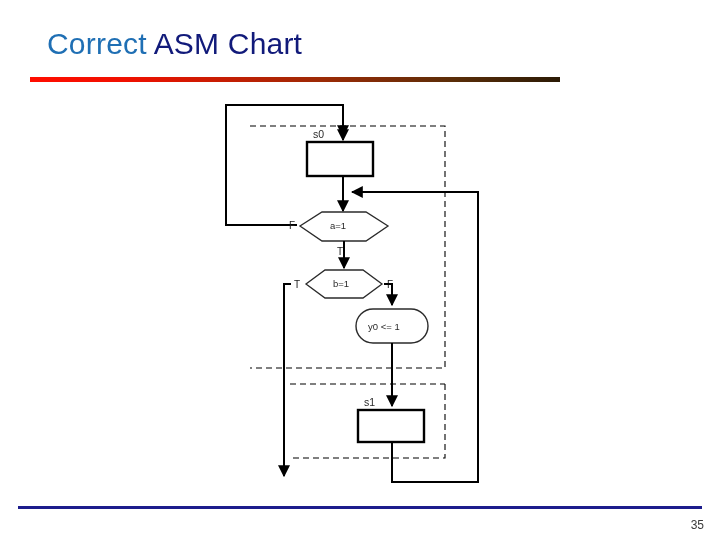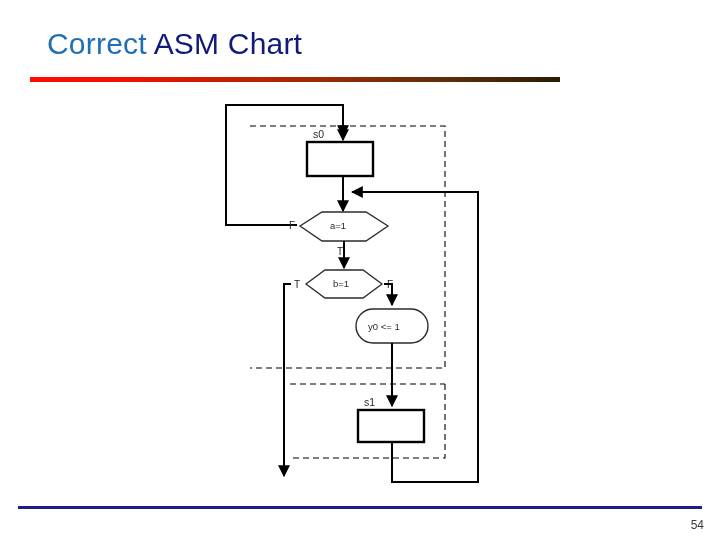--- a/index.html
+++ b/index.html
@@ -146,15 +146,15 @@
       <path class="flow" d="M 392 343 L 392 406" marker-end="url(#arrowHead)"></path>
 
       <rect class="box-state" x="358" y="410" width="66" height="32"></rect>
       <text class="lbl-state" x="364" y="406">s1</text>
 
       <path class="flow" d="M 392 442 L 392 482 L 402 482"></path>
     </svg>
   </div>
 
   <div class="footer-rule"></div>
-  <div class="page-number">54</div>
+  <div class="page-number">35</div>
 
 </div>
 
 </body></html>

